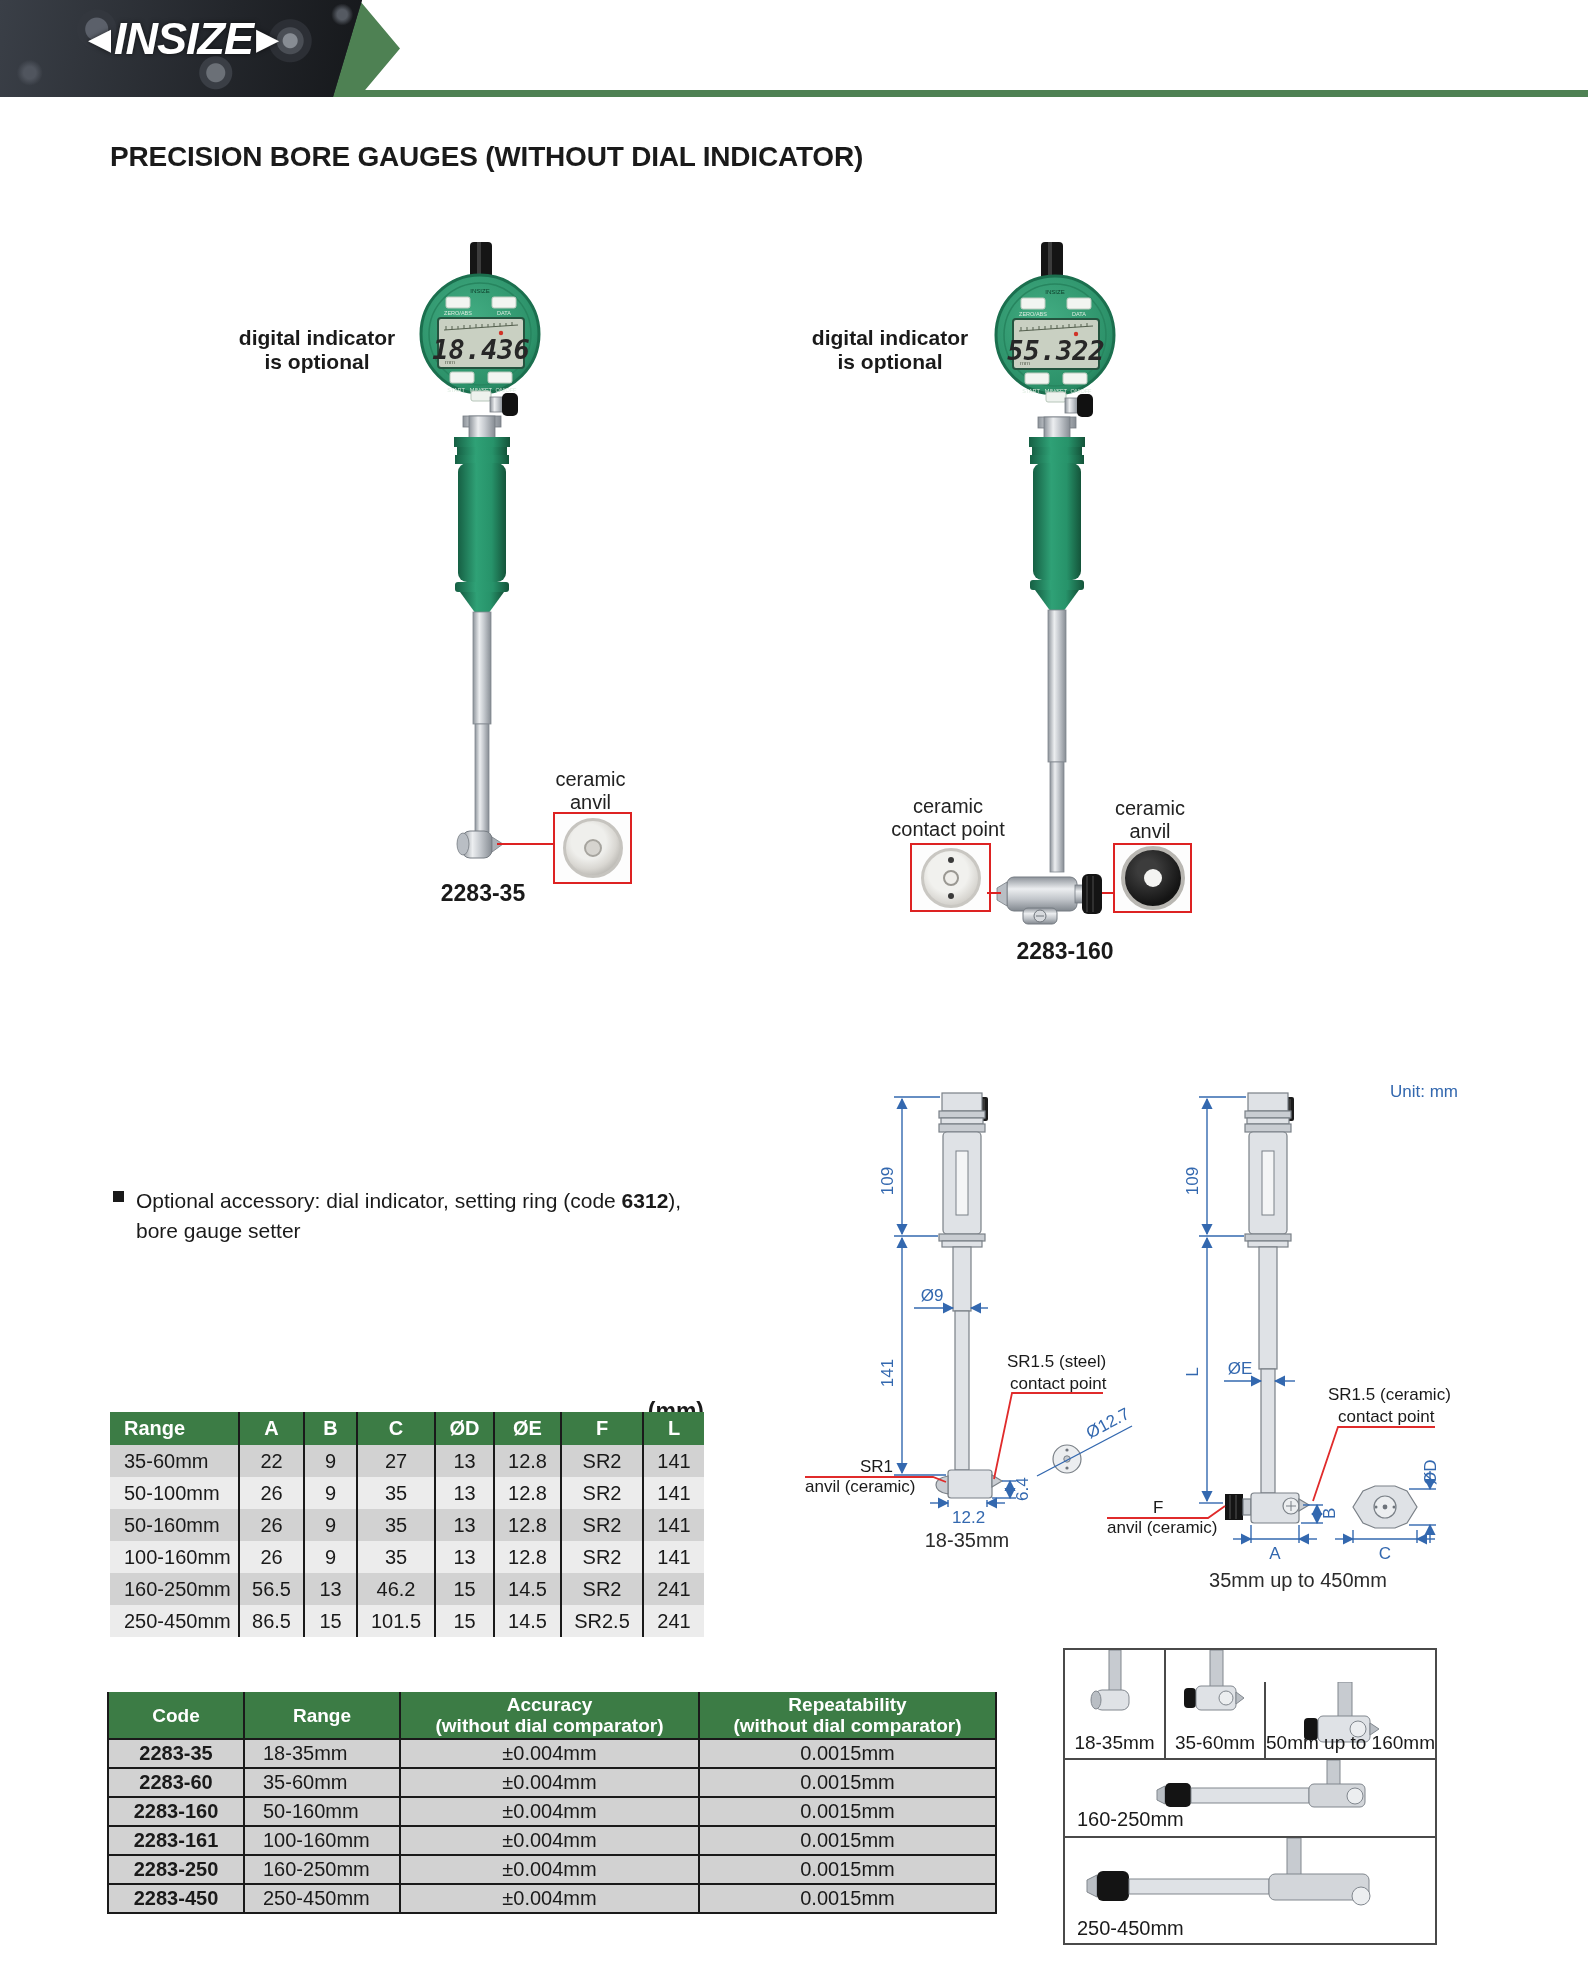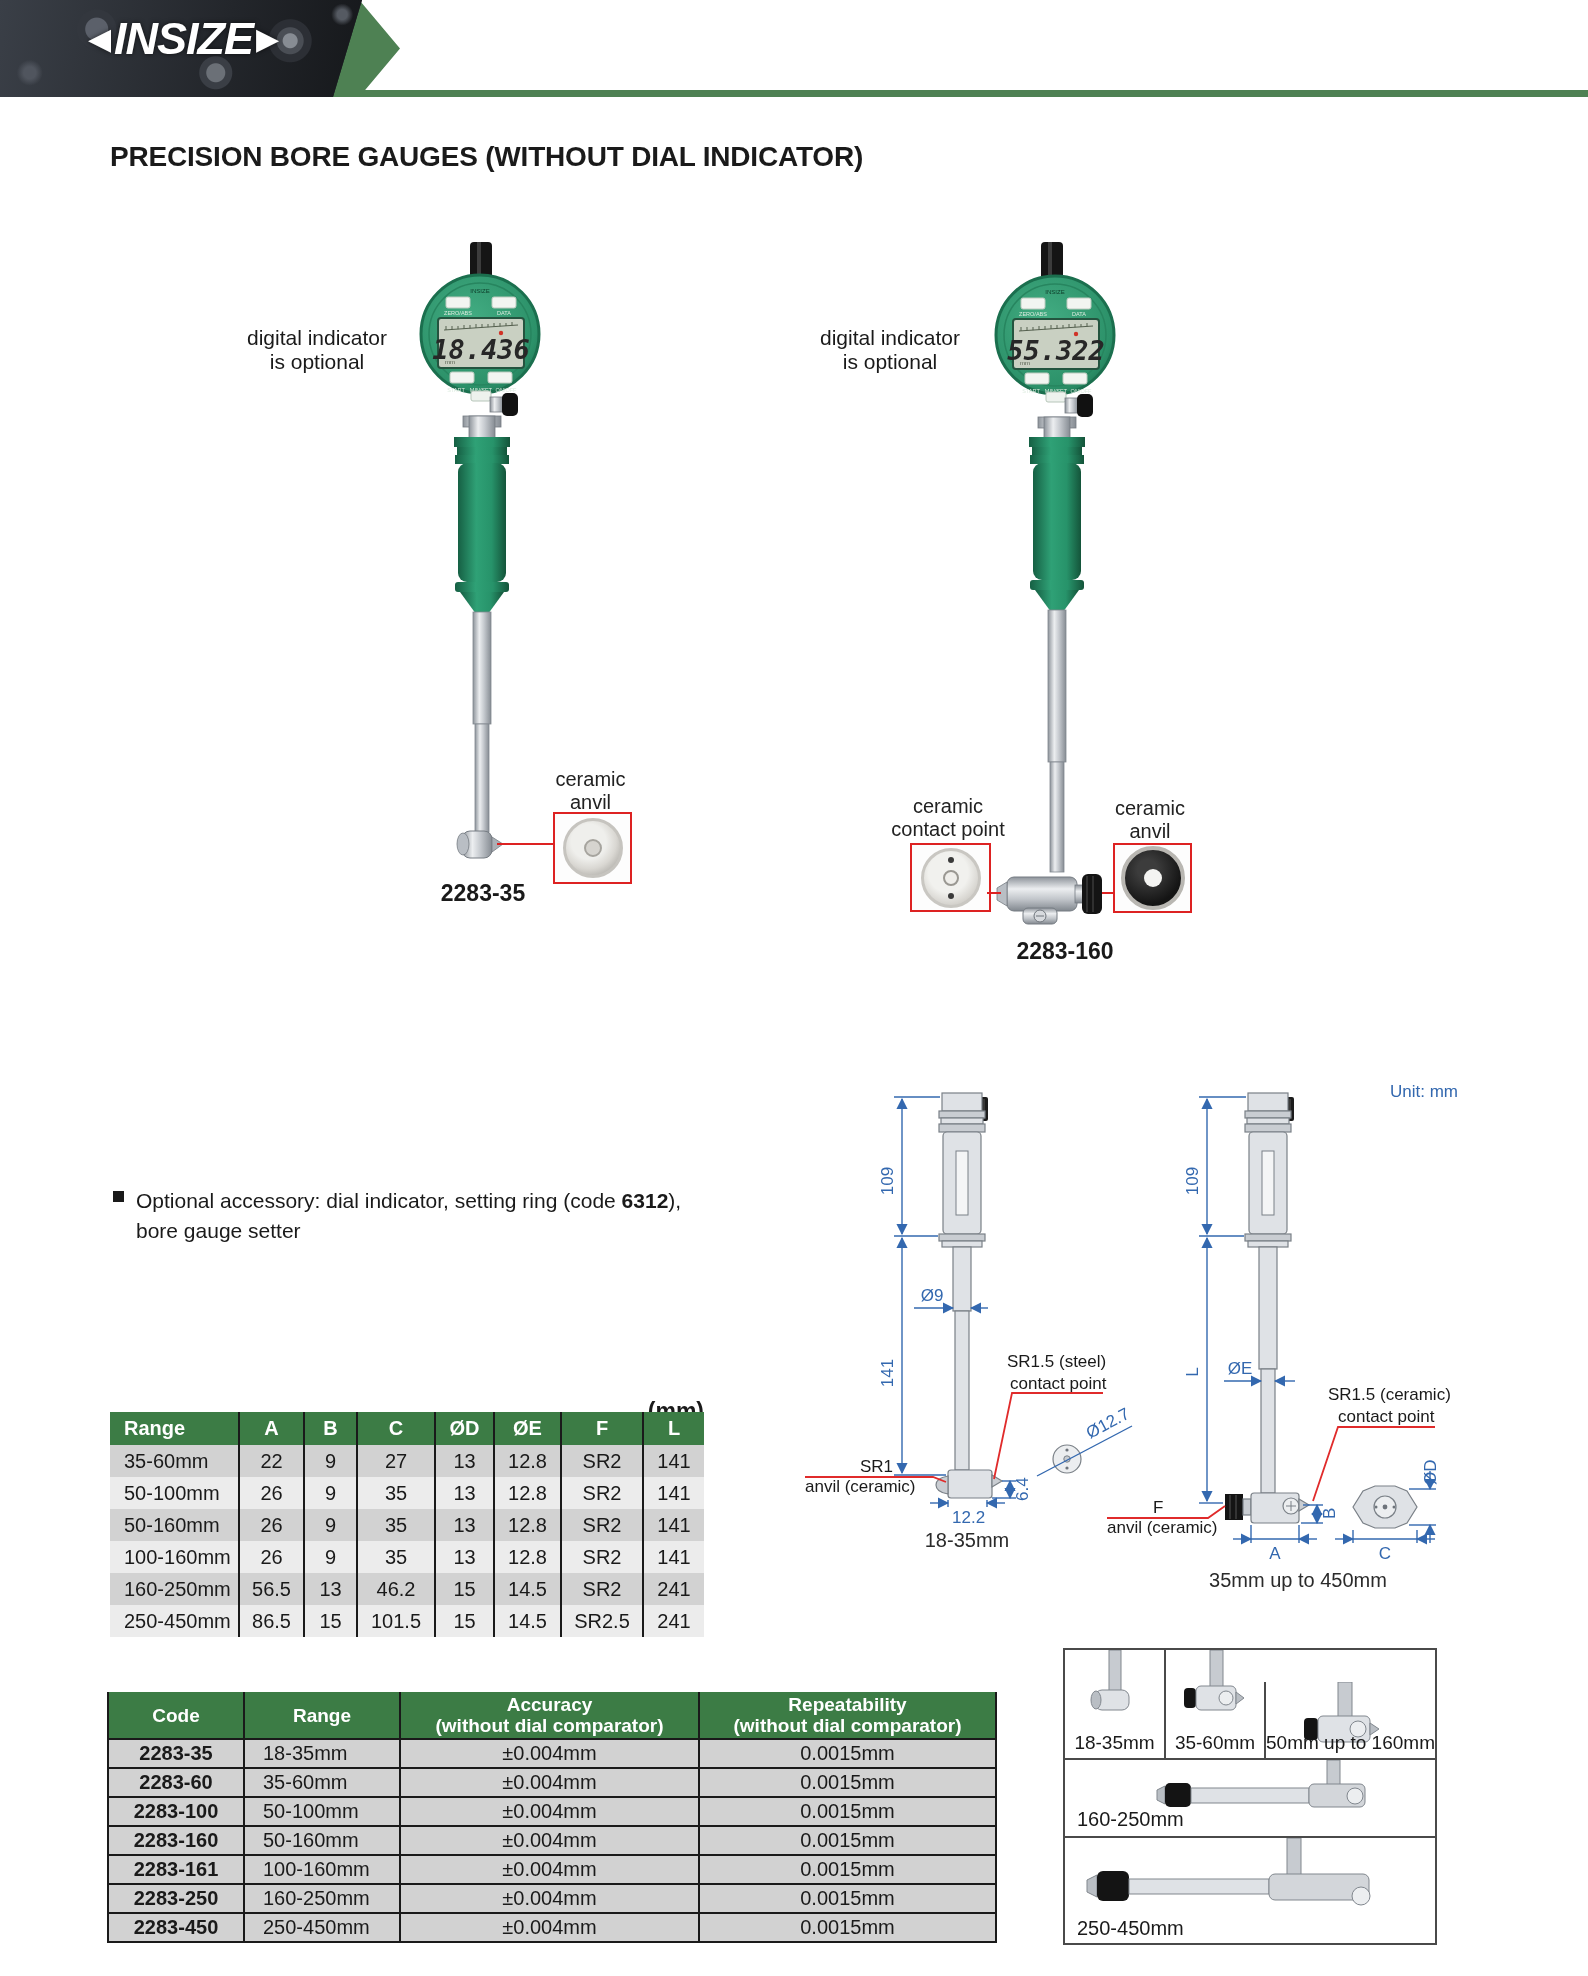--- a/index.html
+++ b/index.html
@@ -22,21 +22,21 @@
           linear-gradient(100deg,#3a3f47,#23262b 60%,#15171a);}
   #logo{left:88px;top:16px;display:flex;align-items:center;gap:3px;color:#fff;
         text-shadow:0 0 5px rgba(0,0,0,.65);}
   #logo .arrow{font-size:30px;line-height:30px;}
   #logo .word{font-size:45px;line-height:45px;font-weight:bold;font-style:italic;letter-spacing:-1px;}
 
   
   #title{left:110px;top:141px;font-size:28px;font-weight:bold;letter-spacing:-.2px;}
 
   
-  .opt-note{width:190px;text-align:center;font-size:21px;line-height:24px;font-weight:normal;}
+  .opt-note{width:190px;text-align:center;font-size:21px;line-height:24px;font-weight:bold;}
   .prod-code{text-align:center;font-size:23px;font-weight:bold;}
   .callout-label{text-align:center;font-size:20px;line-height:23px;color:#222;}
   .callout-box{border:2px solid #dd2222;background:#fdfdfd;display:flex;align-items:center;justify-content:center;overflow:hidden;}
   .callout-line{height:2px;background:#dd2222;}
   .anvil-photo{width:54px;height:54px;border-radius:50%;
       background:radial-gradient(circle at 42% 38%, #efefec 0 38%, #d9d7d2 60%, #b9b7b2 78%, #97958f 100%);
       border:3px solid #c6c4bf;position:relative;}
   .anvil-photo::after{content:"";position:absolute;left:50%;top:50%;width:14px;height:14px;margin:-9px 0 0 -9px;
       border:2px solid #a6a49e;border-radius:50%;background:#d6d4cf;}
   .contact-photo{width:54px;height:54px;border-radius:50%;
@@ -574,26 +574,20 @@
             <td>±0.004mm</td>
             <td>0.0015mm</td>
           </tr>
           <tr>
             <td>2283-60</td>
             <td>35-60mm</td>
             <td>±0.004mm</td>
             <td>0.0015mm</td>
           </tr>
           <tr>
-            <td>2283-100</td>
-            <td>50-100mm</td>
-            <td>±0.004mm</td>
-            <td>0.0015mm</td>
-          </tr>
-          <tr>
             <td>2283-160</td>
             <td>50-160mm</td>
             <td>±0.004mm</td>
             <td>0.0015mm</td>
           </tr>
           <tr>
             <td>2283-161</td>
             <td>100-160mm</td>
             <td>±0.004mm</td>
             <td>0.0015mm</td>

